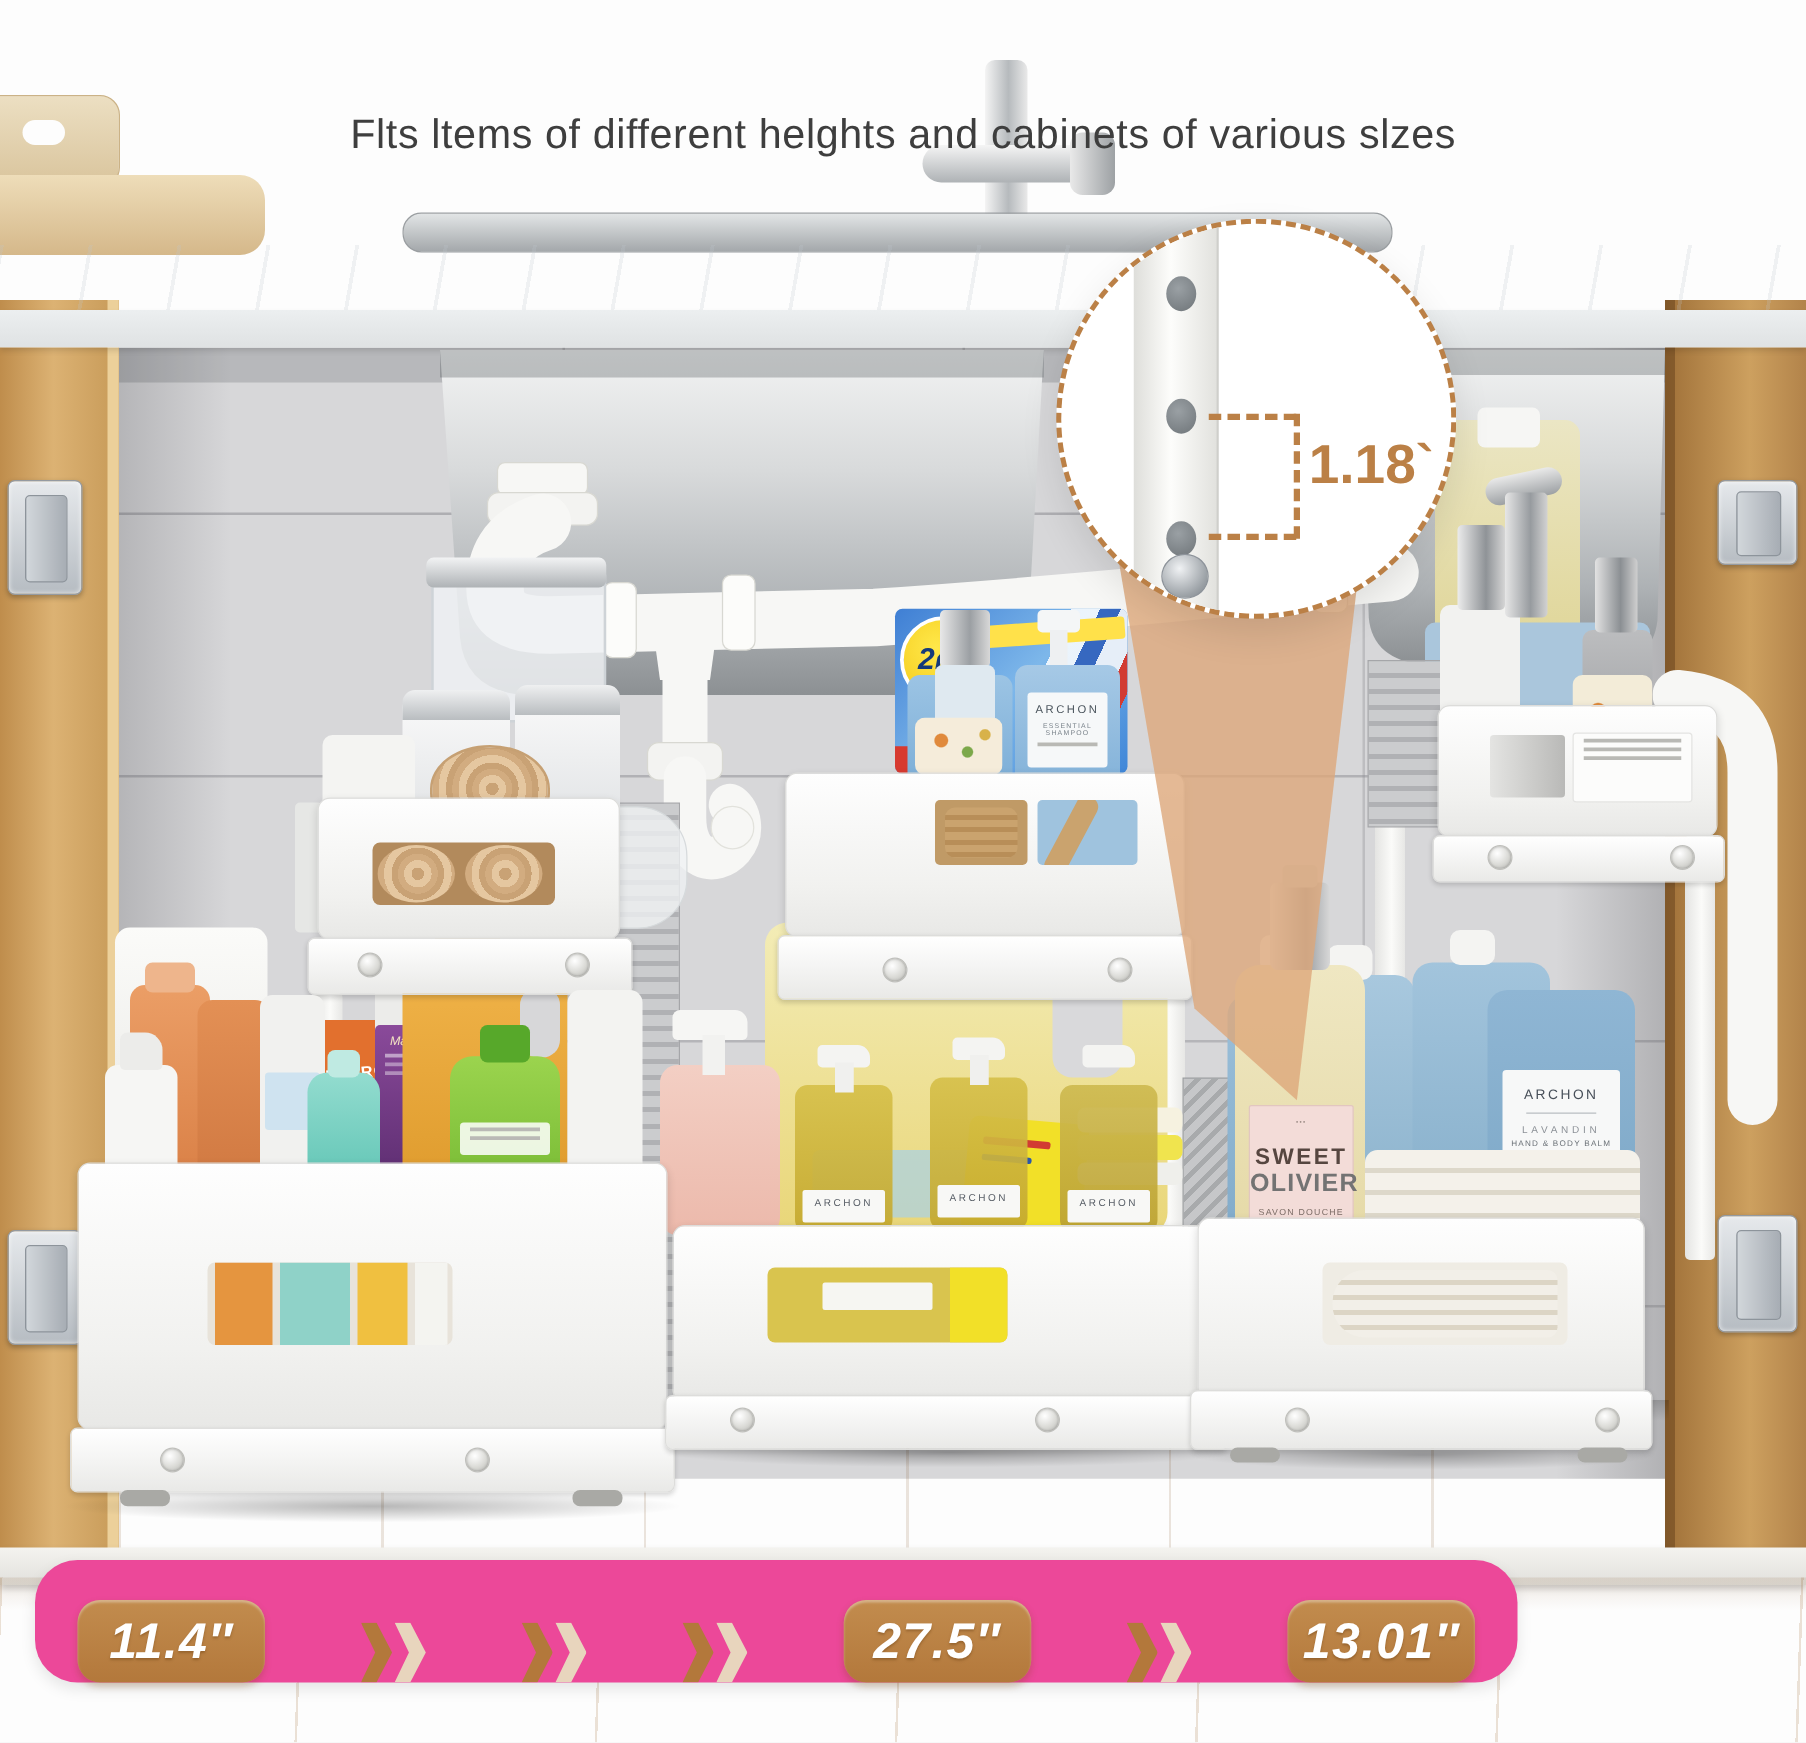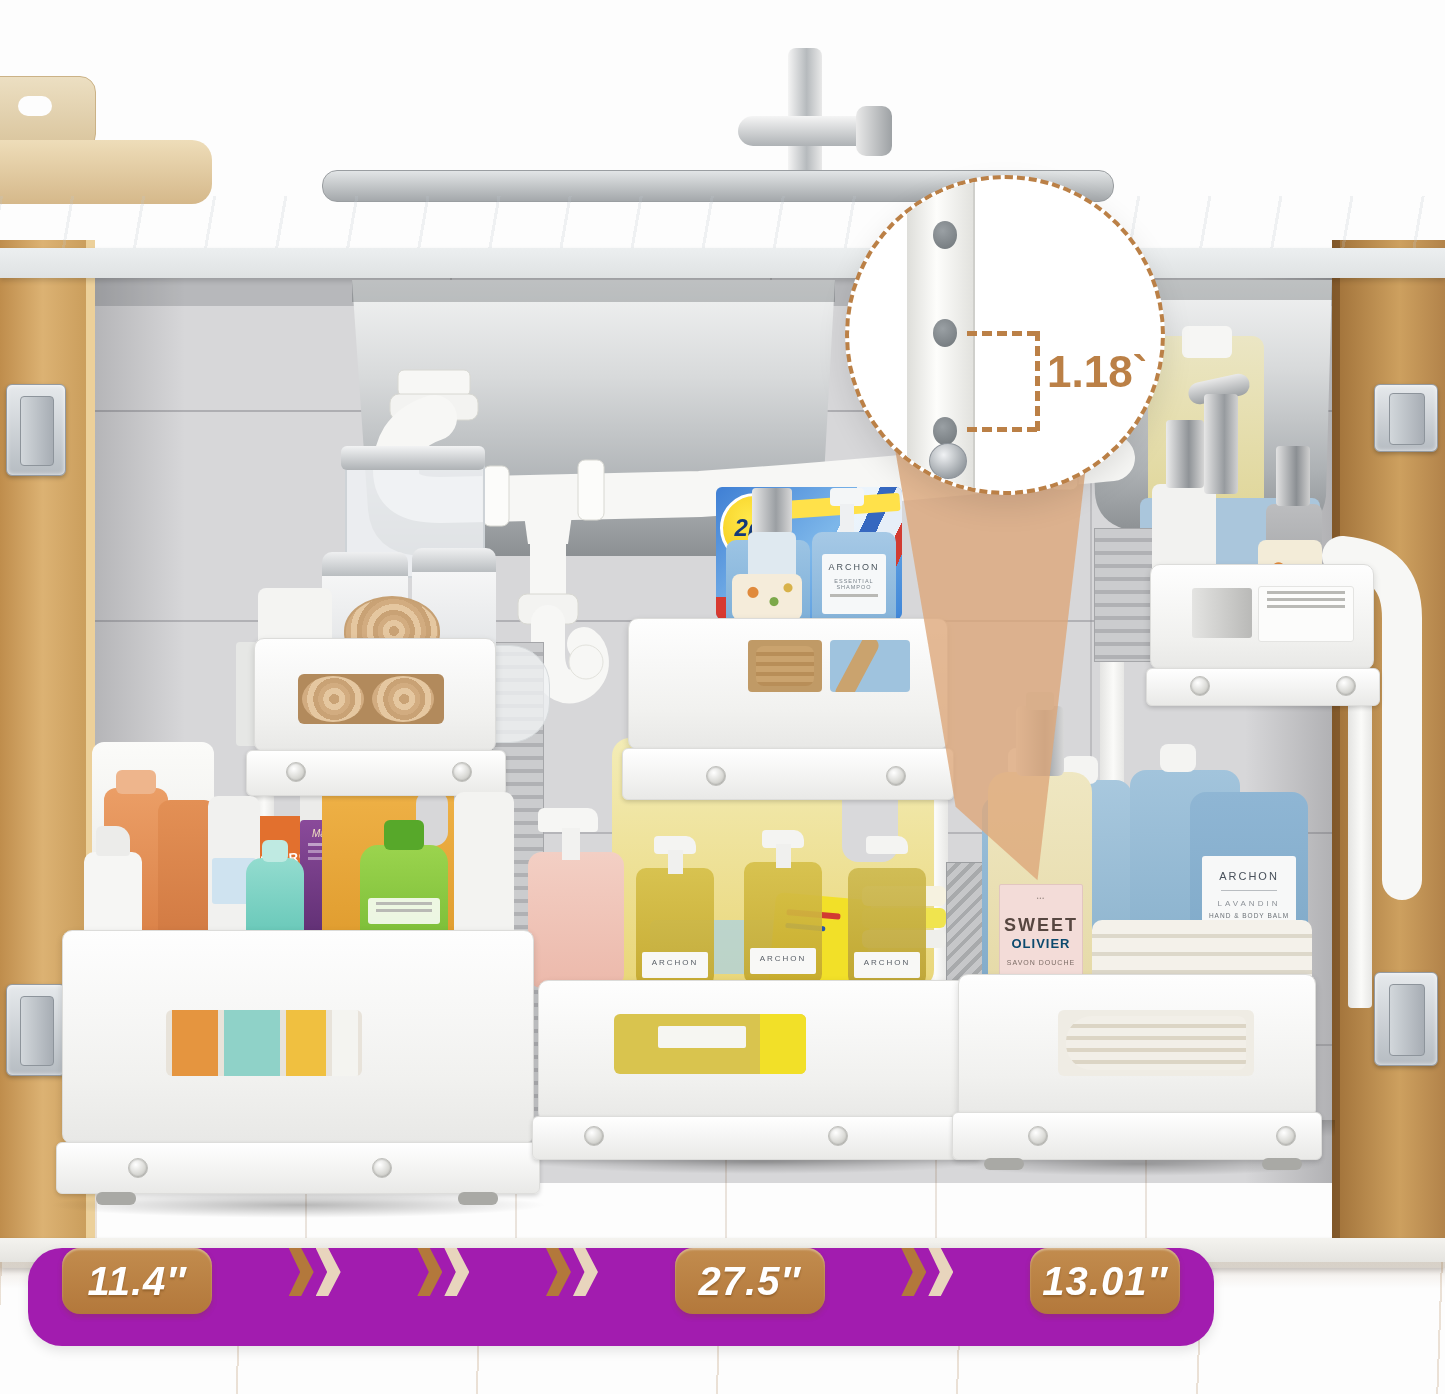--- a/index.html
+++ b/index.html
@@ -23,22 +23,22 @@
   .base-strip{background:linear-gradient(180deg,#ffffff,#e9e9e7);border:1px solid #dddddb;border-radius:6px;
        box-shadow:0 2px 4px rgba(0,0,0,.16);}
   .leg{background:linear-gradient(90deg,#e4e4e2,#fbfbf9 55%,#e7e7e5);border-radius:4px;}
   .screw{width:18px;height:18px;border-radius:50%;border:1px solid #bfbfbb;
        background:radial-gradient(circle at 38% 32%,#ffffff,#dadad6 55%,#b5b5b1);box-shadow:inset 0 0 2px rgba(0,0,0,.3);}
   .slats{background:repeating-linear-gradient(180deg,#cbccce 0 9px,#b0b1b4 9px 13px);border:1px solid #a5a6a9;}
   .mesh{background:repeating-linear-gradient(135deg,#c6c7c9 0 6px,#a8aaac 6px 10px);border:1px solid #9b9da0;}
   .towel-spiral{background:repeating-radial-gradient(circle at 52% 50%, #c9a275 0 5px, #e5c7a0 5px 11px, #d2ac80 11px 16px);}
   .shadow-ell{background:radial-gradient(ellipse at center, rgba(0,0,0,.28), rgba(0,0,0,0) 70%);}
   
-  .banner{background:#a21caf;border-radius:34px;box-shadow:0 5px 12px rgba(0,0,0,.10);
-          display:flex;align-items:flex-start;justify-content:space-between;padding:0 34px;box-sizing:border-box;}
+  .banner{background:#ec4899;border-radius:34px;box-shadow:0 5px 12px rgba(0,0,0,.10);
+          display:flex;align-items:flex-end;justify-content:space-between;padding:0 34px;box-sizing:border-box;}
   .badge{min-width:150px;height:66px;border-radius:18px;display:flex;align-items:center;justify-content:center;
          background:linear-gradient(180deg,#c28c4e,#b3783b);color:#ffffff;font-size:40px;font-weight:bold;
          font-style:italic;letter-spacing:1px;text-shadow:0 2px 2px rgba(90,50,10,.35);
          box-shadow:inset 0 2px 2px rgba(255,255,255,.35),0 3px 5px rgba(120,70,20,.25);}
   .chevpair{display:flex;align-items:center;gap:2px;}
   .chev{width:25px;height:48px;clip-path:polygon(0 0,50% 0,100% 50%,50% 100%,0 100%,46% 50%);}
   .chev.dark{background:#b3783b;}
   .chev.lite{background:#e8d5bd;}
   .label-lines div{height:3px;background:#b9b9b5;margin:4px 8px;}
 </style>
@@ -316,21 +316,21 @@
       <div style="width:56px;height:1px;background:#b9bdc1;margin:8px auto;"></div>
       <div style="font-size:8px;letter-spacing:3px;color:#8d9298;">LAVANDIN</div>
       <div style="font-size:6.5px;letter-spacing:1px;color:#6a7076;margin-top:4px;">HAND &amp; BODY BALM</div>
       <div style="font-size:4.5px;letter-spacing:.5px;color:#a0a5aa;margin-top:4px;">LAVANDIN SWEET ORANGE JASMINE</div>
     </div>
   </div>
   <div class="a" style="left:988px;top:772px;width:104px;height:290px;border-radius:20px 20px 8px 8px;background:linear-gradient(180deg,#efe7c2,#e2d59e);z-index:13;">
     <div style="position:absolute;left:11px;top:112px;width:82px;height:140px;background:#f3dcd8;border:1px solid #e2c6c0;border-radius:2px;text-align:center;">
       <div style="font-size:5px;letter-spacing:1px;color:#9a8a84;margin-top:10px;">•••</div>
       <div style="font-size:18px;font-weight:bold;letter-spacing:2px;color:#564640;margin-top:14px;">SWEET</div>
-      <div style="font-size:13px;font-weight:bold;letter-spacing:1px;color:#0c4a6e;">OLIVIER</div>
+      <div style="font-size:20px;font-weight:bold;letter-spacing:1px;color:#737373;">OLIVIER</div>
       <div style="font-size:7px;letter-spacing:1px;color:#7c6c66;margin-top:8px;">SAVON DOUCHE</div>
     </div>
   </div>
   <div class="a" style="left:1016px;top:706px;width:48px;height:70px;border-radius:6px;background:linear-gradient(90deg,#e8e8e8,#9b9fa3 60%,#d8d8d8);z-index:13;"></div>
   <div class="a" style="left:1026px;top:692px;width:28px;height:18px;border-radius:4px;background:#c8ccce;z-index:13;"></div>
   <div class="a" style="left:1092px;top:920px;width:220px;height:66px;border-radius:10px;background:repeating-linear-gradient(180deg,#f4f1ea 0 14px,#ddd8ca 14px 18px);z-index:12;"></div>
   <div class="a mesh" style="left:946px;top:862px;width:44px;height:250px;z-index:10;"></div>
 
   <div class="a bin" style="left:958px;top:974px;width:356px;height:144px;z-index:13;"></div>
   <div class="a" style="left:1058px;top:1010px;width:196px;height:66px;border-radius:6px;background:#efece4;overflow:hidden;z-index:14;">
@@ -383,14 +383,15 @@
       </div>
     <div class="chevpair">
         <span class="chev dark"></span>
         <span class="chev lite"></span>
       </div>
     <div class="badge">
         <span>13.01″</span>
       </div>
   </div>
 
+  <div class="a subtitle" style="left:0;top:88px;z-index:36;">Flts ltems of different helghts and cabinets of various slzes</div>
 
 </div>
 
 </body></html>

